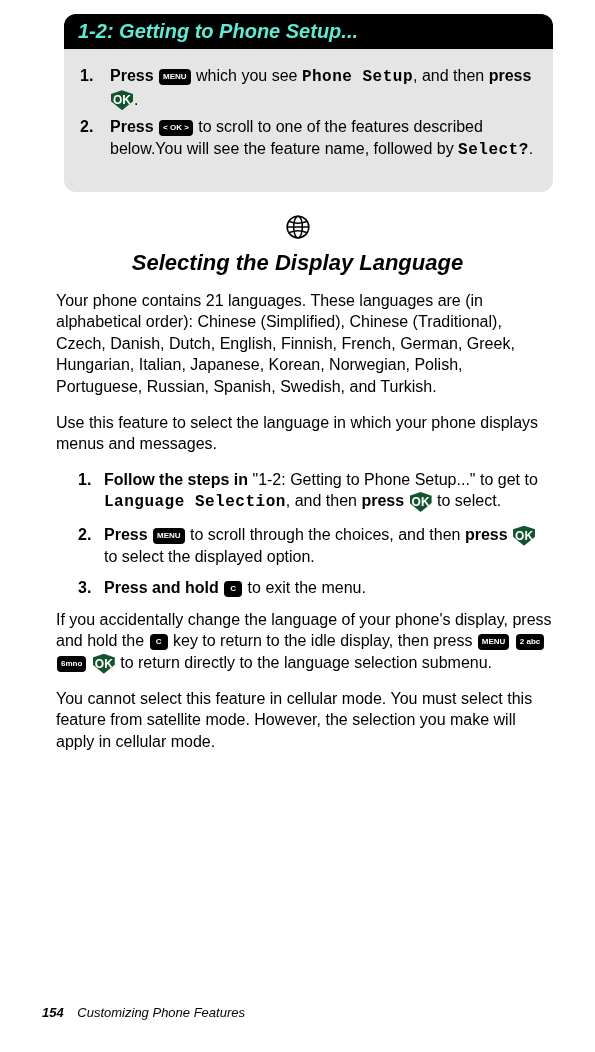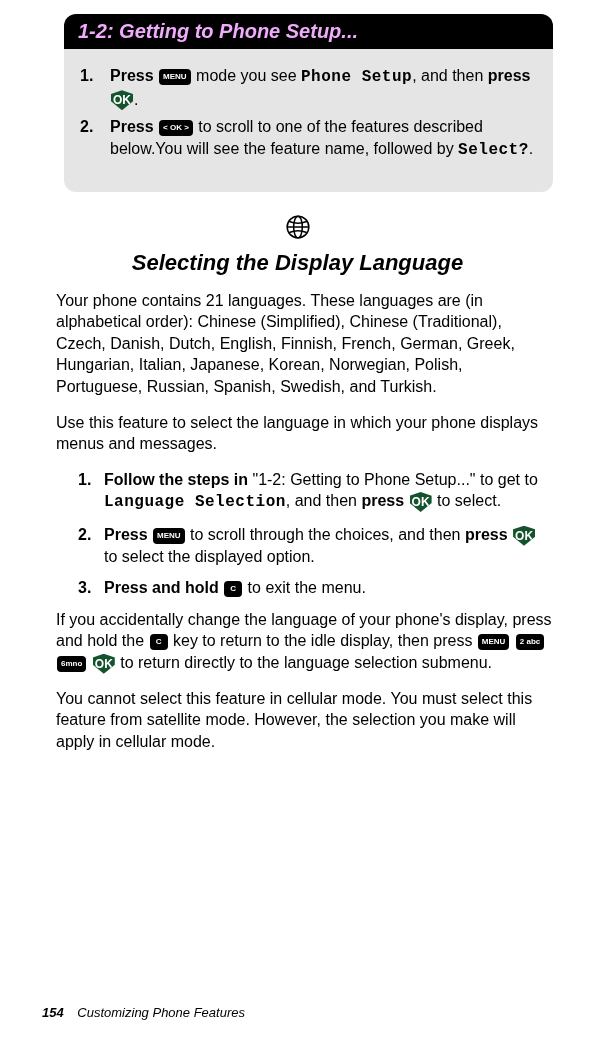--- a/index.html
+++ b/index.html
@@ -7,21 +7,21 @@
       width: 595px;
       height: 1052px;
       background: #fff;
       font-family: Arial, Helvetica, sans-serif;
       color: #000;
       position: relative;
       padding: 0;
     }
     .header-bar {
       background: #000;
-      color: #f0abfc;
+      color: #5eead4;
       border-radius: 12px 12px 0 0;
       padding: 6px 14px;
       margin: 14px 42px 0 64px;
       font-weight: 900;
       font-size: 20px;
       font-style: italic;
     }
     .steps-box {
       background: #e5e5e5;
       margin: 0 42px 0 64px;
@@ -134,21 +134,21 @@
 
 <div class="header-bar">
   <span>1-2: Getting to Phone Setup...</span>
 </div>
 
 <div class="steps-box">
   <div class="step-item">
     <div class="step-num">1.</div>
     <div class="step-text">
       <span class="bold">Press</span>
-      <span class="pill">MENU</span><span> mode you see </span><span class="lcd">Phone Setup</span><span>, and then </span><span class="bold">press</span>
+      <span class="pill">MENU</span><span> which you see </span><span class="lcd">Phone Setup</span><span>, and then </span><span class="bold">press</span>
       <span class="shield">OK</span><span>.</span>
     </div>
   </div>
   <div class="step-item">
     <div class="step-num">2.</div>
     <div class="step-text">
       <span class="bold">Press</span>
       <span class="pill">&lt; OK &gt;</span><span> to scroll to one of the features described below.You will see the feature name, followed by </span><span class="lcd">Select?</span><span>.</span>
     </div>
   </div>

